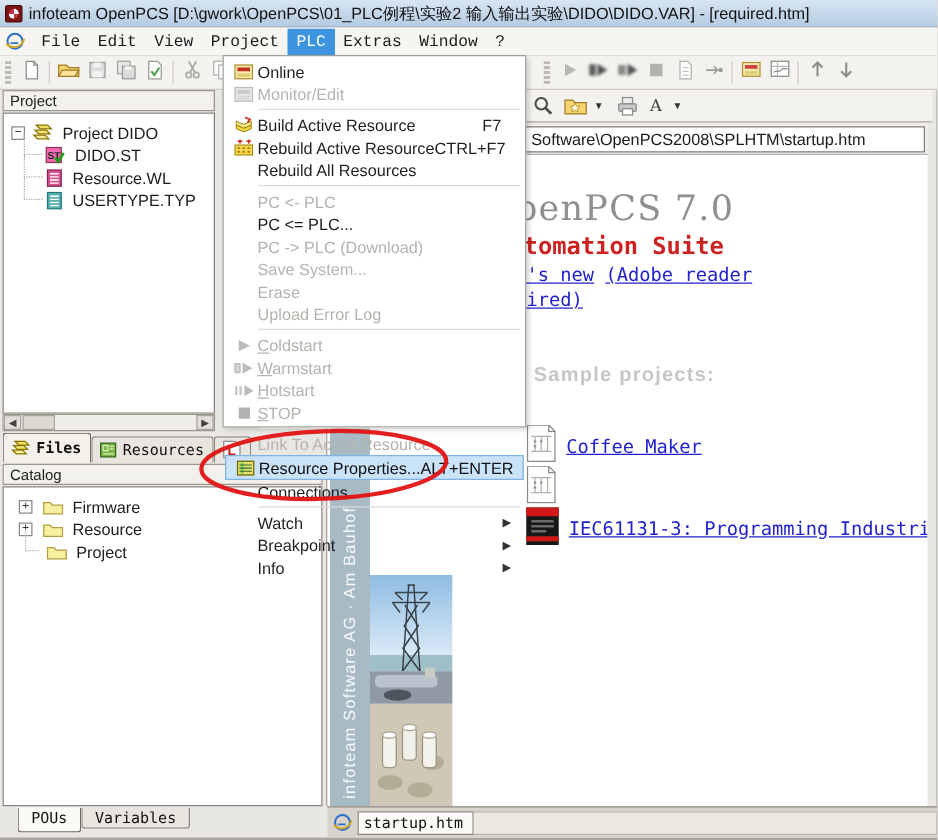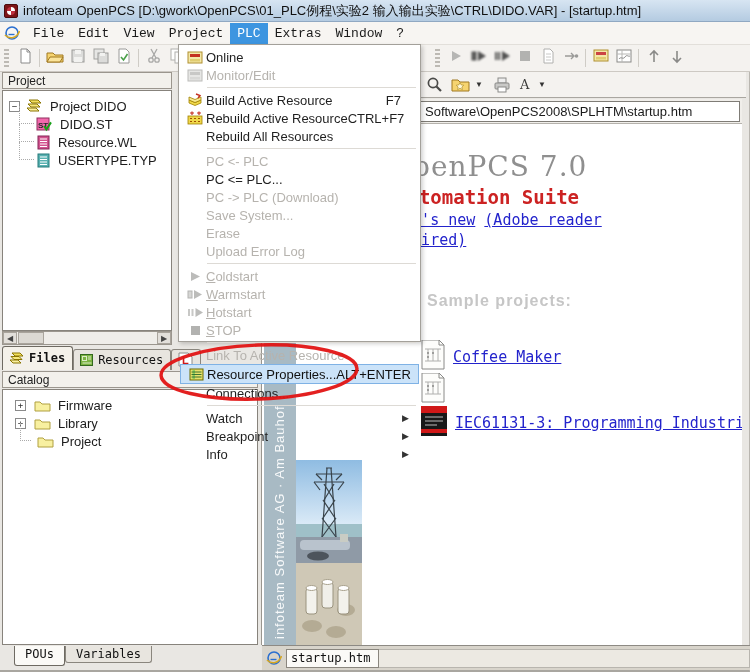--- a/index.html
+++ b/index.html
@@ -126,21 +126,21 @@
   
   #red-ellipse { position:absolute; left:156px; top:340px; z-index:60; pointer-events:none; }
 </style>
 </head>
 <body>
 
 <div id="app">
 
   <div id="titlebar">
     <div id="app-icon"></div>
-    <div id="title-text">infoteam OpenPCS [D:\gwork\OpenPCS\01_PLC例程\实验2 输入输出实验\CTRL\DIDO.VAR]  - [startup.htm]</div>
+    <div id="title-text">infoteam OpenPCS [D:\gwork\OpenPCS\01_PLC例程\实验2 输入输出实验\DIDO\DIDO.VAR]  - [required.htm]</div>
   </div>
 
   <div id="menubar">
     <span class="mb-docicon"><svg width="16" height="16">
           <circle cx="8" cy="8" r="6" fill="none" stroke="#2a6fd0" stroke-width="1.6"></circle>
           <path d="M4.5 9.5h6" stroke="#2a6fd0" stroke-width="1.4"></path>
           <path d="M1 10 C6 15 13 13 15.5 6" stroke="#d8a820" stroke-width="1.6" fill="none"></path>
         </svg></span>
   <span class="mb-item">File</span>
       <span class="mb-item">Edit</span>
@@ -370,21 +370,21 @@
           <span class="tree-label">Firmware</span>
         </div>
         <div class="tree-row">
           <div style="width: 6px;"></div>
           <div class="expander">+</div>
           <span class="tree-icon" style="margin-left: 4px;">
             <svg width="17" height="13">
               <path d="M1 3 h5 l2 2 h8 v7 H1 Z" fill="#f8f0a0" stroke="#b0a040"></path>
             </svg>
           </span>
-          <span class="tree-label">Library</span>
+          <span class="tree-label">Resource</span>
         </div>
         <div class="tree-row">
           <div style="width: 6px;"></div>
           <div class="connector" style="width: 11px;"></div>
           <span class="tree-icon" style="margin-left: 4px;">
             <svg width="17" height="13">
               <path d="M1 3 h5 l2 2 h8 v7 H1 Z" fill="#f8f0a0" stroke="#b0a040"></path>
             </svg>
           </span>
           <span class="tree-label">Project</span>

